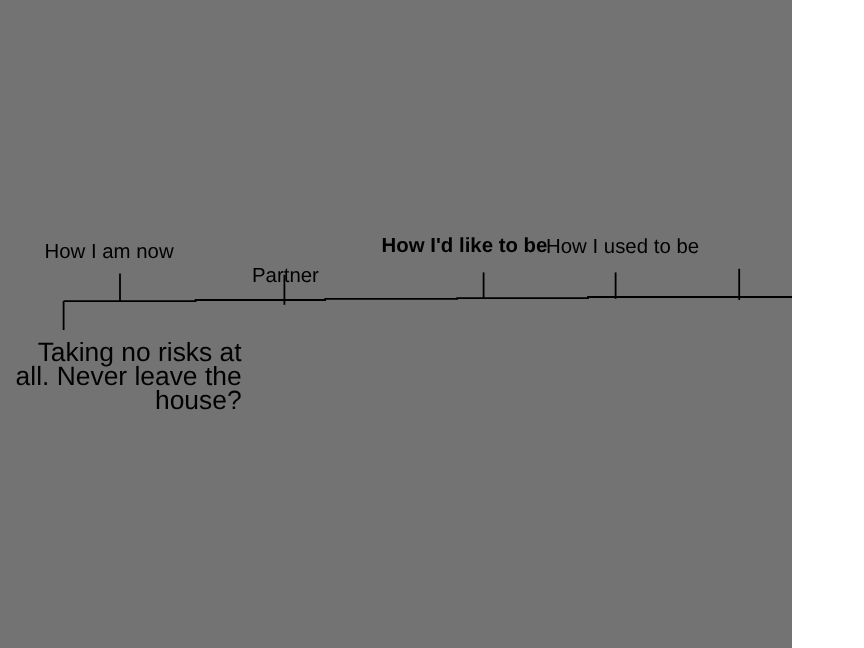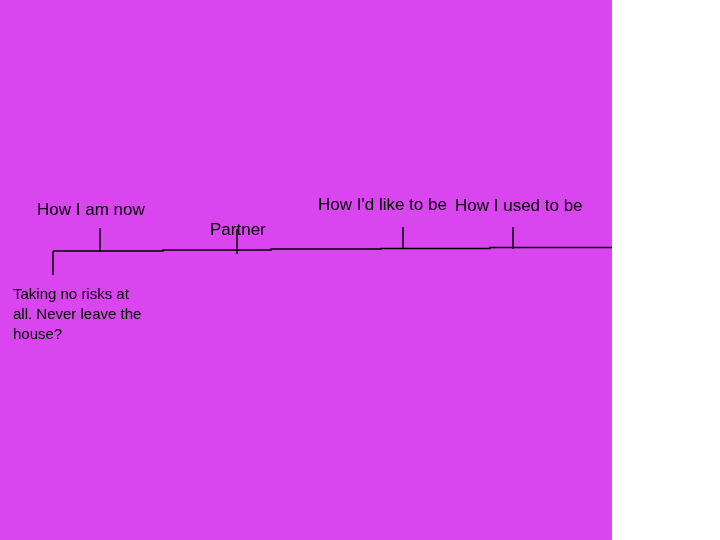--- a/index.html
+++ b/index.html
@@ -1,46 +1,47 @@
 <!DOCTYPE html>
 <html><head>
 <meta charset="utf-8">
 <style>
   html, body { margin: 0; padding: 0; background: #ffffff; }
   .slide {
     position: relative;
-    width: 612px;
+    width: 660px;
     height: 540px;
-    background: #d946ef;
+    background: #737373;
     overflow: hidden;
     font-family: "Liberation Sans", sans-serif;
     color: #000000;
   }
   .scale-svg {
     position: absolute;
     left: 0; top: 0;
     width: 720px; height: 540px;
     pointer-events: none;
   }
   .scale-svg * { stroke: #000000; stroke-width: 1.5; fill: none; }
   .lbl {
     position: absolute;
     font-size: 17px;
     line-height: 20px;
     white-space: nowrap;
   }
   .note {
     position: absolute;
-    font-size: 15px;
+    font-size: 22px;
     line-height: 20px;
     white-space: pre-line;
+    text-align: right;
   }
   .lbl-0 { left: 37px;  top: 200px; }
   .lbl-1 { left: 210px; top: 220px; }
-  .lbl-2 { left: 318px; top: 195px; }
+  .lbl-2 { left: 318px; top: 195px; font-weight: bold; }
   .lbl-3 { left: 455px; top: 196px; }
   .note-left  { left: 13px;  top: 284px; }
   .note-right { left: 564px; top: 285px; }
 </style>
 </head>
 <body>
 
 <div class="slide">
 
   <svg class="scale-svg" viewBox="0 0 720 540" xmlns="http://www.w3.org/2000/svg">

